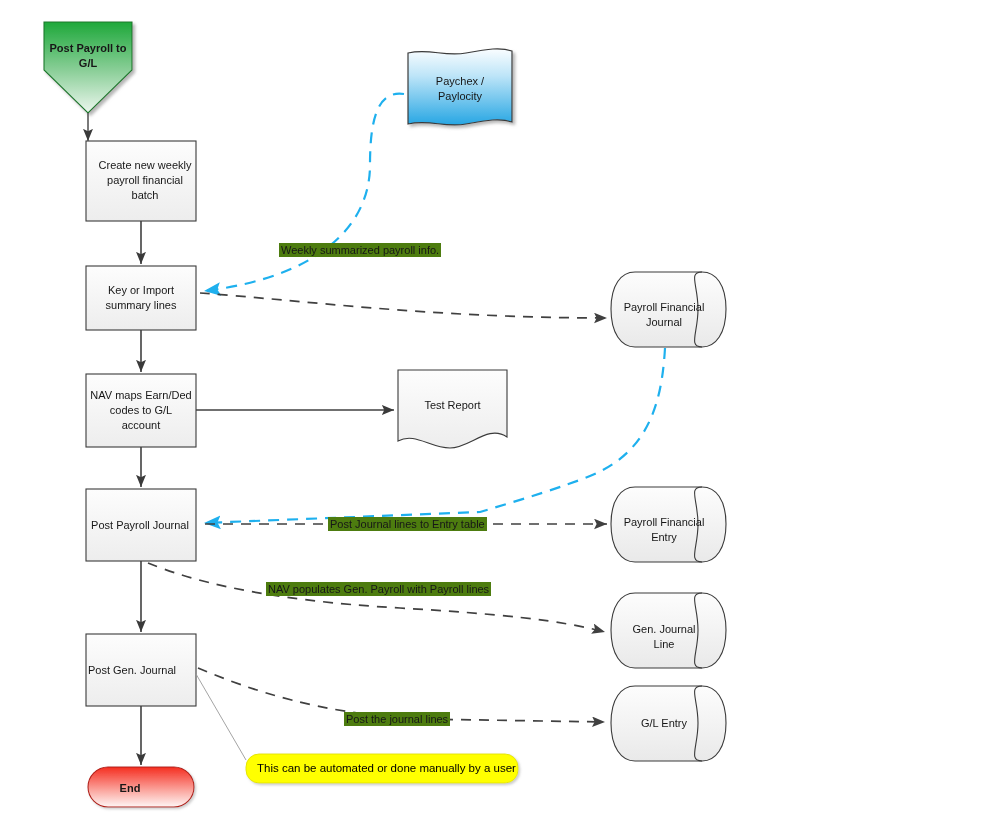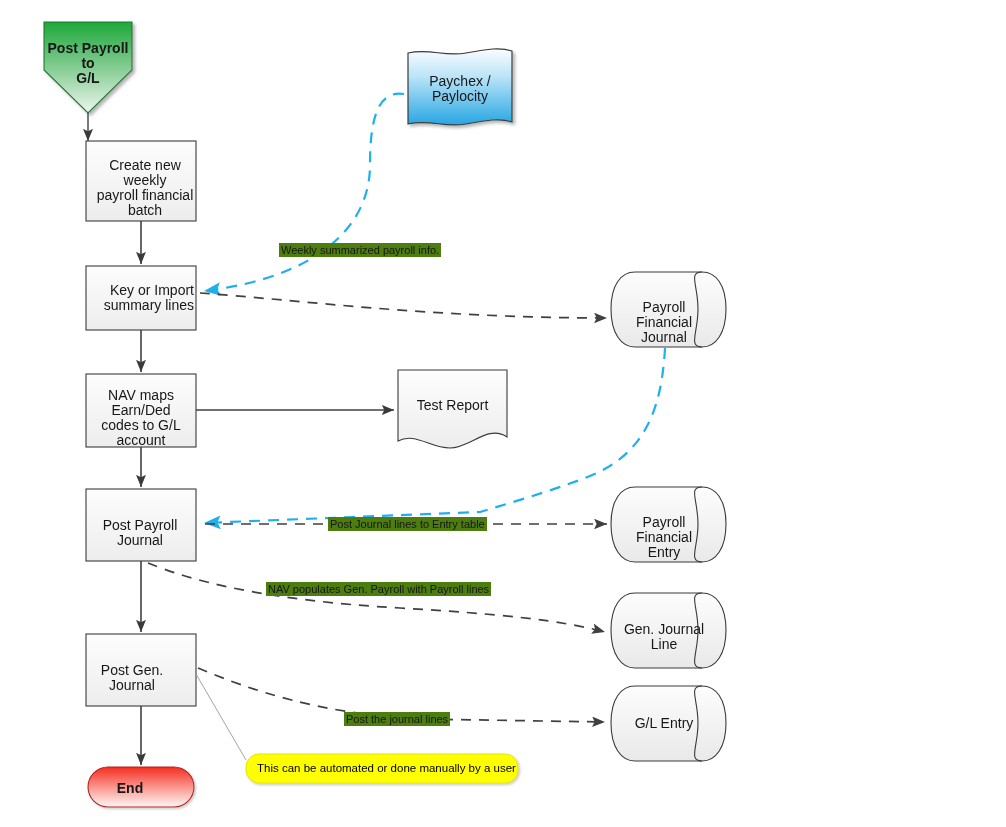--- a/index.html
+++ b/index.html
@@ -18,21 +18,21 @@
     position: absolute;
     left: 0;
     top: 0;
     width: 1006px;
     height: 827px;
   }
   .node-label {
     position: absolute;
     text-align: center;
     color: #171717;
-    font-size: 14px;
+    font-size: 11px;
     line-height: 15px;
     pointer-events: none;
     white-space: pre-line;
   }
   .edge-label {
     position: absolute;
     color: #171717;
     font-size: 11px;
     line-height: 14px;
     background: #4d7c0f;
@@ -168,21 +168,21 @@
 <div class="node-label bold-label" style="left:44px; top:41px; width:88px;">Post Payroll to
 G/L</div>
 
 <div class="node-label" style="left:410px; top:74px; width:100px;">Paychex /
 Paylocity</div>
 
 <div class="node-label" style="left:88px; top:158px; width:114px;">Create new weekly
 payroll financial
 batch</div>
 
-<div class="node-label" style="left:88px; top:283px; width:106px;text-align:right;">Key or Import
+<div class="node-label" style="left:88px; top:283px; width:106px;">Key or Import
 summary lines</div>
 
 <div class="node-label" style="left:86px; top:388px; width:110px;">NAV maps Earn/Ded
 codes to G/L
 account</div>
 
 <div class="node-label" style="left:400px; top:398px; width:105px;">Test Report</div>
 
 <div class="node-label" style="left:83px; top:518px; width:114px;">Post Payroll Journal</div>
 

